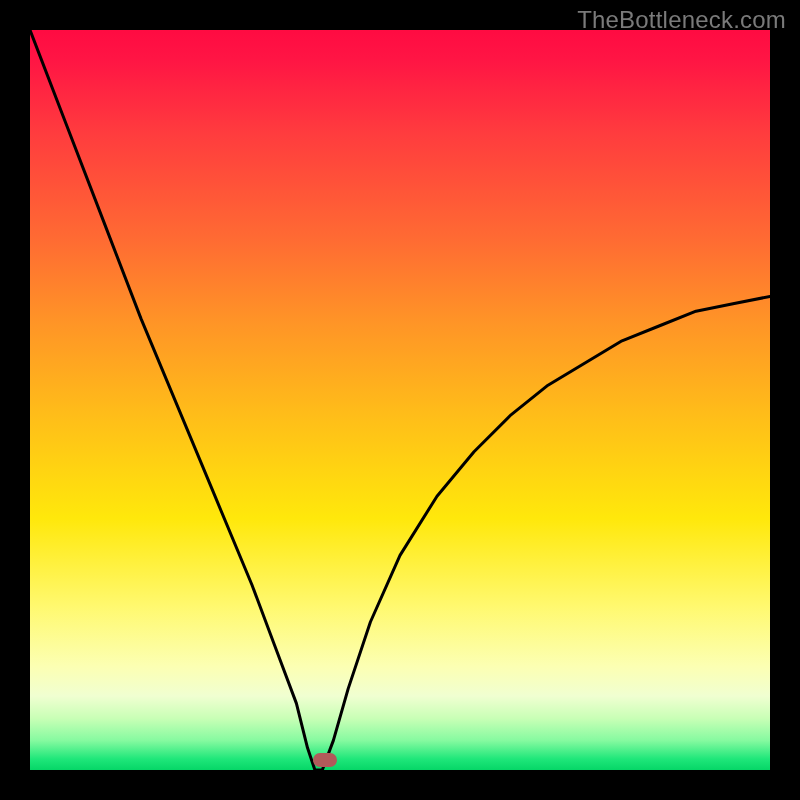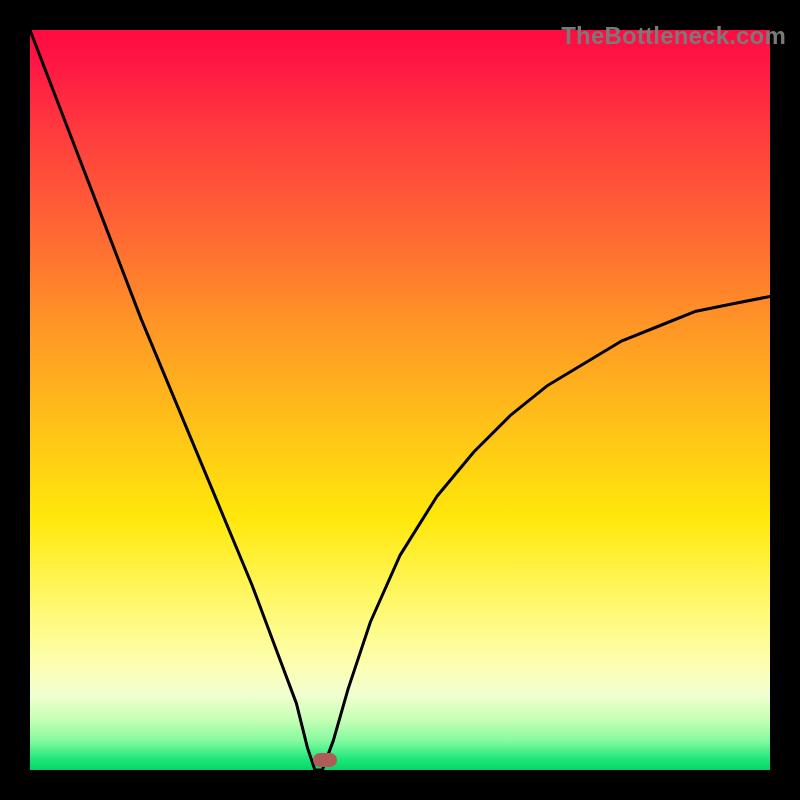--- a/index.html
+++ b/index.html
@@ -16,25 +16,24 @@
     height: 800px;
     background: #000;
     position: relative;
   }
   .watermark {
     position: absolute;
     top: 6px;
     right: 14px;
     color: #7a7a7a;
     font-size: 24px;
-    font-weight: 700;
+    font-weight: 400;
     letter-spacing: 0.2px;
     z-index: 10;
     user-select: none;
-    margin-top: 16px;
   }
   .plot {
     position: absolute;
     left: 30px;
     top: 30px;
     width: 740px;
     height: 740px;
   }
   .bg-gradient {
     position: absolute;

